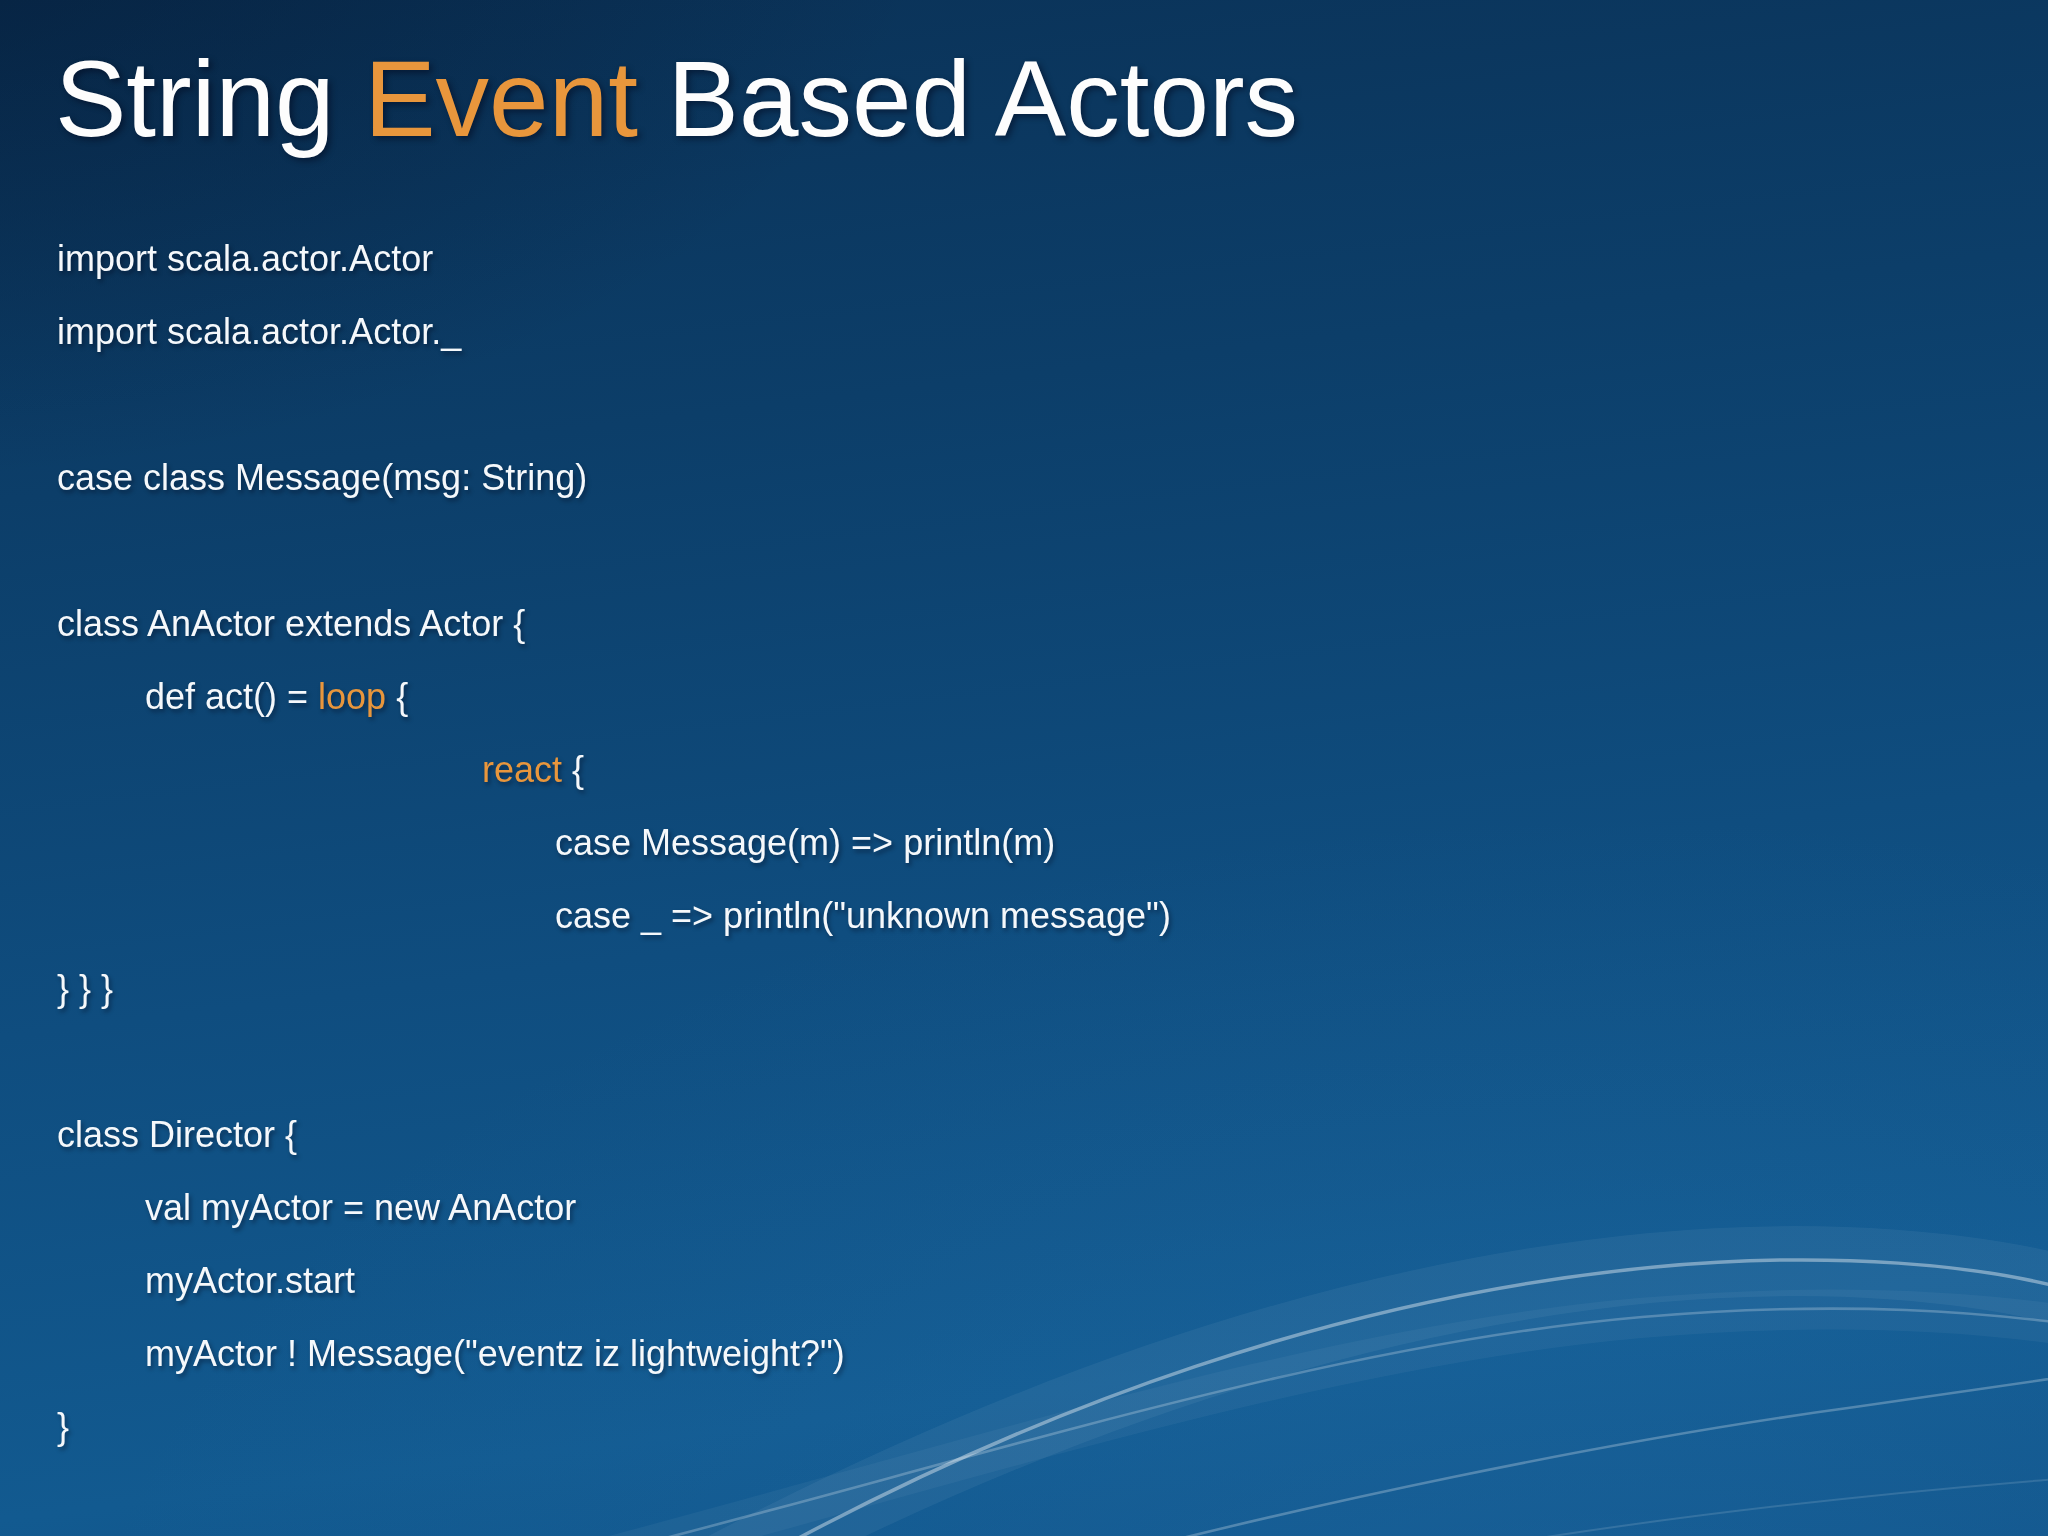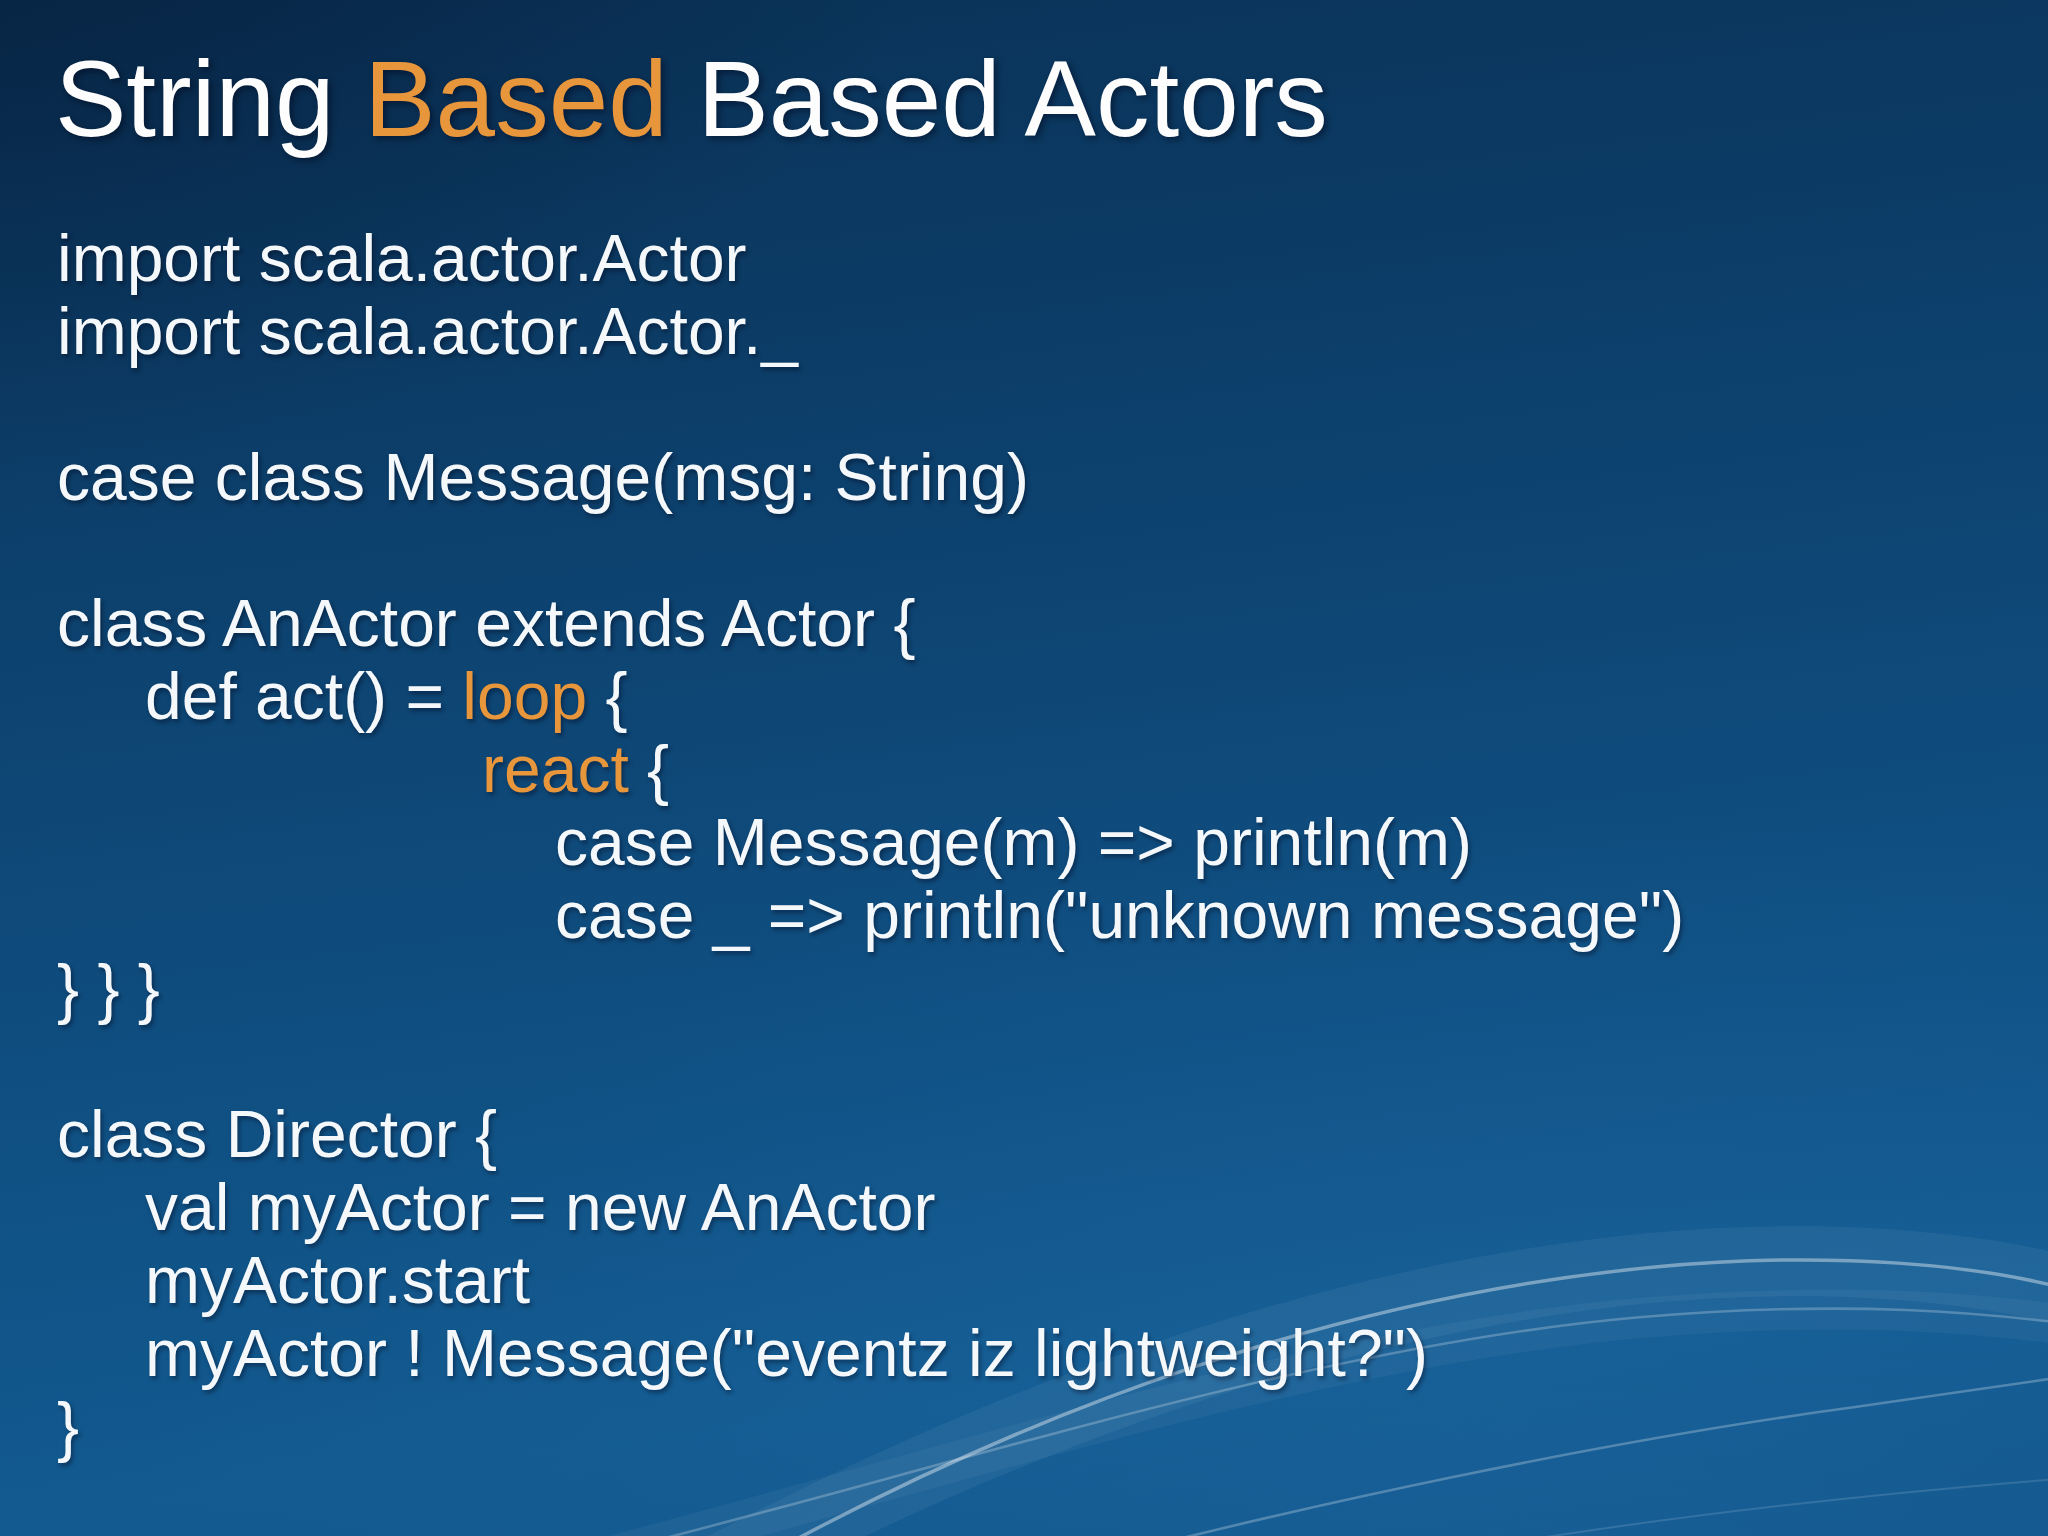--- a/index.html
+++ b/index.html
@@ -16,21 +16,21 @@
   .swoosh{position:absolute;left:0;top:0;width:100%;height:100%;}
   .title{
     position:absolute;left:55px;top:38px;margin:0;
     font-size:107px;font-weight:400;line-height:1.15;
     color:#fdfdfd;letter-spacing:0;
     text-shadow:3px 3px 6px rgba(0,0,20,0.45);
     white-space:nowrap;
   }
   .code{
     position:absolute;left:57px;top:222px;
-    font-size:66px;line-height:73px;font-weight:400;
+    font-size:36px;line-height:73px;font-weight:400;
     color:#f5f8fb;
     text-shadow:2px 3px 4px rgba(0,0,20,0.40);
     white-space:pre;
   }
   .code-line{height:73px;}
 </style>
 </head>
 <body>
 
 <div class="slide">
@@ -39,17 +39,17 @@
 
     <path d="M 700 1580 C 1020 1410, 1340 1298, 1650 1268 C 1830 1251, 1980 1268, 2070 1292" fill="none" stroke="#ffffff" stroke-opacity="0.055" stroke-width="70"></path>
     <path d="M 520 1580 C 930 1475, 1300 1348, 1640 1318 C 1850 1300, 1995 1315, 2070 1326" fill="none" stroke="#ffffff" stroke-opacity="0.045" stroke-width="40"></path>
 
     <path d="M 740 1570 C 1040 1402, 1350 1296, 1655 1267 C 1835 1250, 1985 1266, 2070 1290" fill="none" stroke="#ffffff" stroke-opacity="0.40" stroke-width="3.5"></path>
     <path d="M 540 1570 C 940 1472, 1305 1346, 1642 1317 C 1852 1299, 1992 1314, 2070 1324" fill="none" stroke="#ffffff" stroke-opacity="0.24" stroke-width="2.6"></path>
     <path d="M 1050 1572 C 1300 1505, 1610 1440, 1855 1407 C 1940 1395, 2015 1384, 2070 1376" fill="none" stroke="#ffffff" stroke-opacity="0.26" stroke-width="2.6"></path>
     <path d="M 1330 1575 C 1580 1525, 1840 1496, 2070 1478" fill="none" stroke="#ffffff" stroke-opacity="0.13" stroke-width="2"></path>
   </svg>
 
-  <h1 class="title"><span>String </span><span class="accent" style="color: rgb(232, 150, 60);">Based</span><span> Based Actors</span></h1>
+  <h1 class="title"><span>String </span><span class="accent" style="color: rgb(232, 150, 60);">Event</span><span> Based Actors</span></h1>
 
   <div class="code"><div class="code-line" style="padding-left: 0px;"><span>import scala.actor.Actor</span></div><div class="code-line" style="padding-left: 0px;"><span>import scala.actor.Actor._</span></div><div class="code-line" style="padding-left: 0px;">&nbsp;</div><div class="code-line" style="padding-left: 0px;"><span>case class Message(msg: String)</span></div><div class="code-line" style="padding-left: 0px;">&nbsp;</div><div class="code-line" style="padding-left: 0px;"><span>class AnActor extends Actor {</span></div><div class="code-line" style="padding-left: 88px;"><span>def act() = </span><span style="color: rgb(232, 150, 60);">loop</span><span> {</span></div><div class="code-line" style="padding-left: 425px;"><span style="color: rgb(232, 150, 60);">react</span><span> {</span></div><div class="code-line" style="padding-left: 498px;"><span>case Message(m) =&gt; println(m)</span></div><div class="code-line" style="padding-left: 498px;"><span>case _ =&gt; println("unknown message")</span></div><div class="code-line" style="padding-left: 0px;"><span>} } }</span></div><div class="code-line" style="padding-left: 0px;">&nbsp;</div><div class="code-line" style="padding-left: 0px;"><span>class Director {</span></div><div class="code-line" style="padding-left: 88px;"><span>val myActor = new AnActor</span></div><div class="code-line" style="padding-left: 88px;"><span>myActor.start</span></div><div class="code-line" style="padding-left: 88px;"><span>myActor ! Message("eventz iz lightweight?")</span></div><div class="code-line" style="padding-left: 0px;"><span>}</span></div></div>
 
 </div>
 
 </body></html>

